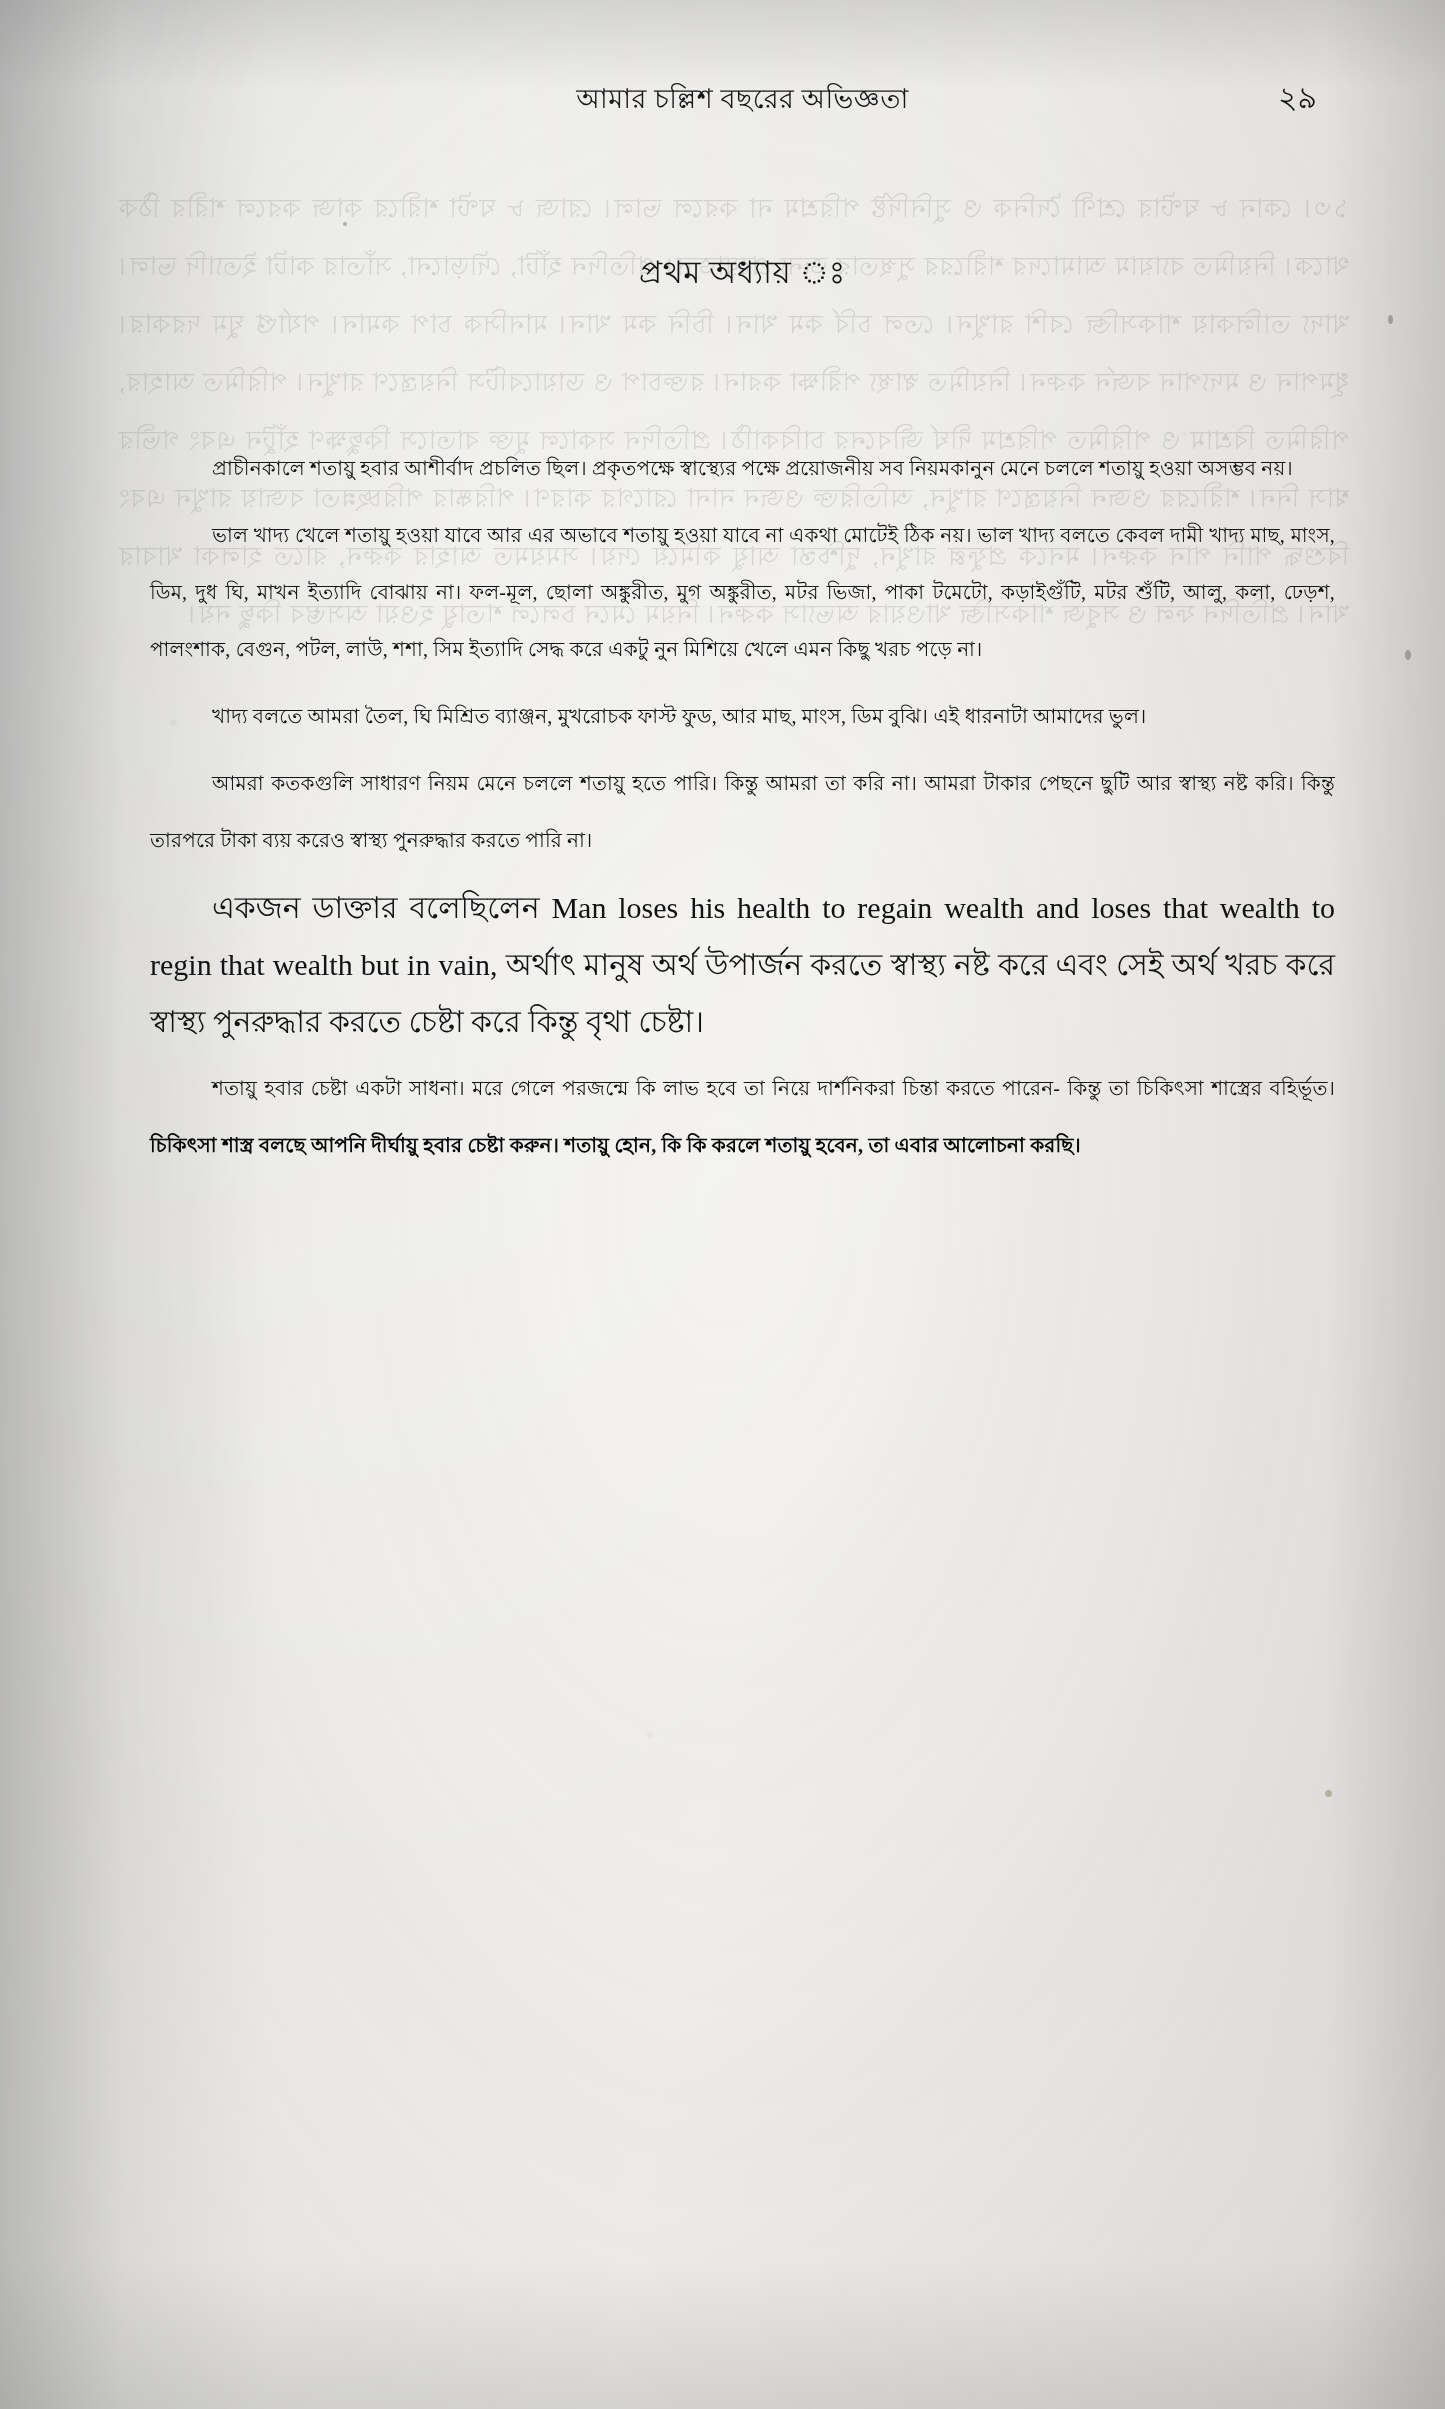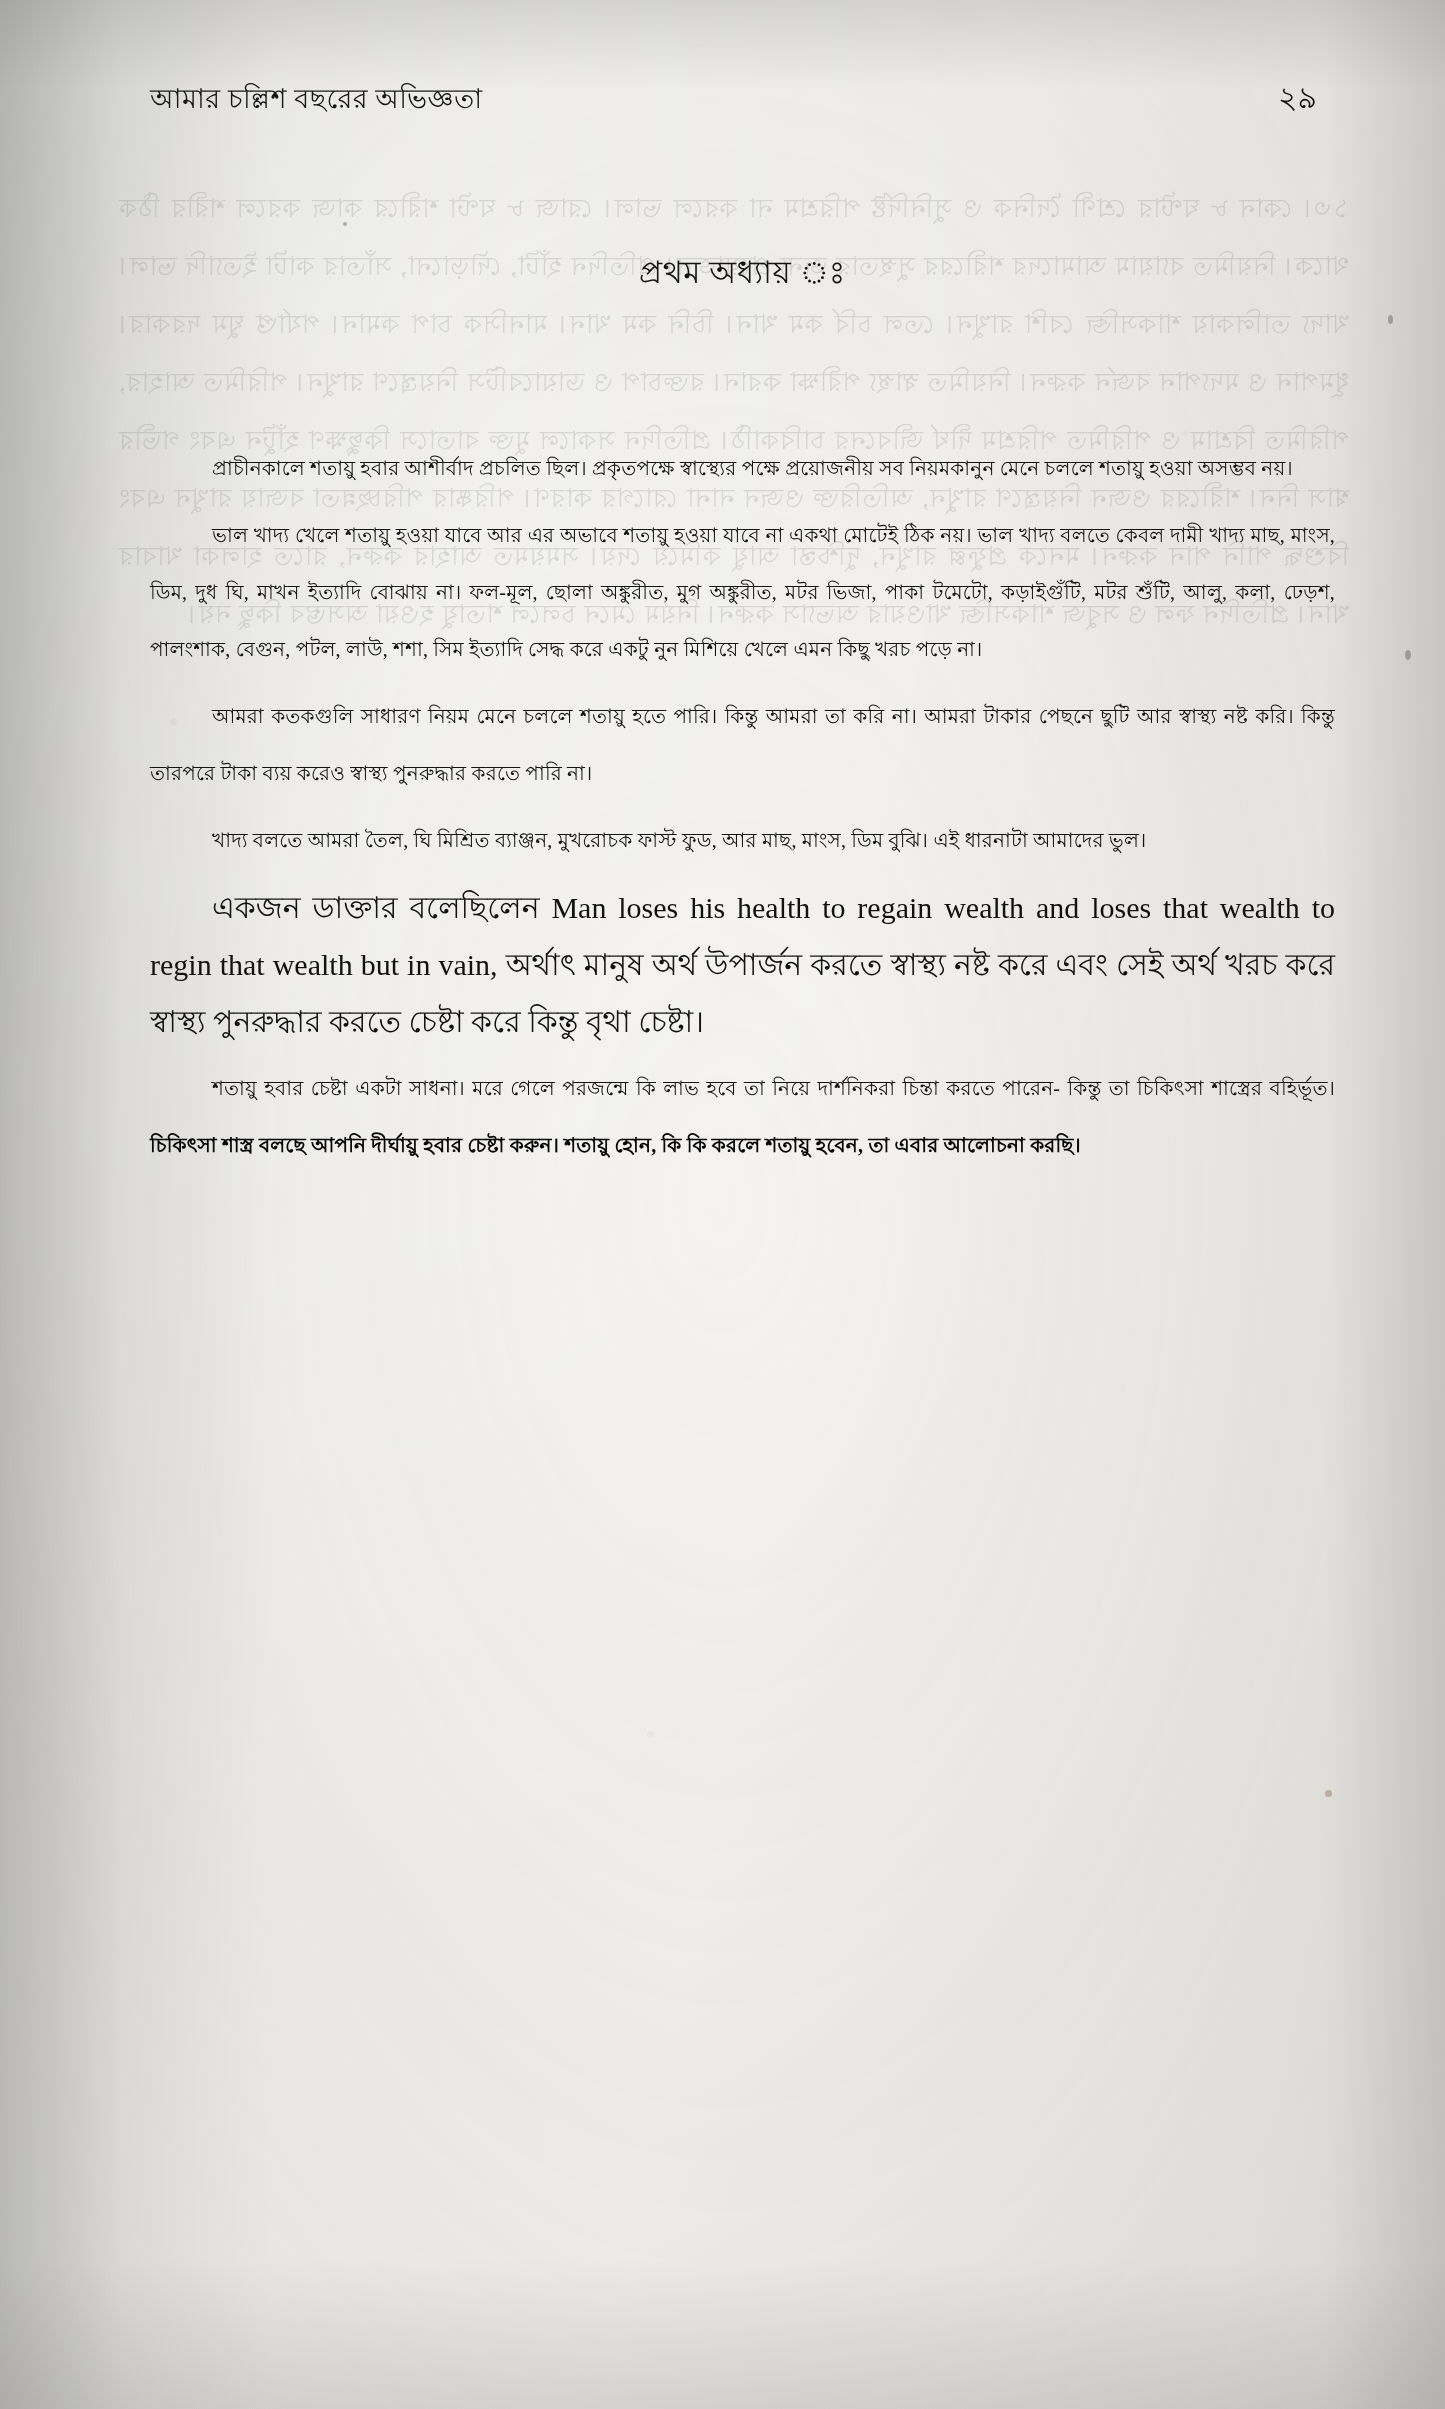--- a/index.html
+++ b/index.html
@@ -89,20 +89,21 @@
     bottom: 0;
   }
 
   .running-head {
     position: absolute;
     top: 78px;
     left: 0;
     right: 0;
     display: flex;
     align-items: baseline;
+    justify-content: center;
   }
   .running-head .rh-title {
     font-size: 27px;
     letter-spacing: .5px;
     color: #161616;
   }
   .page-number {
     position: absolute;
     top: 74px;
     right: 18px;
@@ -193,23 +194,23 @@
     <div class="page-number">২৯</div>
 
     <div class="chapter-label">প্রথম অধ্যায় ঃ</div>
 
     <div class="body">
 
       <p class="para">প্রাচীনকালে শতায়ু হবার আশীর্বাদ প্রচলিত ছিল। প্রকৃতপক্ষে স্বাস্থ্যের পক্ষে প্রয়োজনীয় সব নিয়মকানুন মেনে চললে শতায়ু হওয়া অসম্ভব নয়।</p>
 
       <p class="para">ভাল খাদ্য খেলে শতায়ু হওয়া যাবে আর এর অভাবে শতায়ু হওয়া যাবে না একথা মোটেই ঠিক নয়। ভাল খাদ্য বলতে কেবল দামী খাদ্য মাছ, মাংস, ডিম, দুধ ঘি, মাখন ইত্যাদি বোঝায় না। ফল-মূল, ছোলা অঙ্কুরীত, মুগ অঙ্কুরীত, মটর ভিজা, পাকা টমেটো, কড়াইগুঁটি, মটর শুঁটি, আলু, কলা, ঢেড়শ, পালংশাক, বেগুন, পটল, লাউ, শশা, সিম ইত্যাদি সেদ্ধ করে একটু নুন মিশিয়ে খেলে এমন কিছু খরচ পড়ে না।</p>
 
+      <p class="para">খাদ্য বলতে আমরা তৈল, ঘি মিশ্রিত ব্যাঞ্জন, মুখরোচক ফাস্ট ফুড, আর মাছ, মাংস, ডিম বুঝি। এই ধারনাটা আমাদের ভুল।</p>
+
       <p class="para">আমরা কতকগুলি সাধারণ নিয়ম মেনে চললে শতায়ু হতে পারি। কিন্তু আমরা তা করি না। আমরা টাকার পেছনে ছুটি আর স্বাস্থ্য নষ্ট করি। কিন্তু তারপরে টাকা ব্যয় করেও স্বাস্থ্য পুনরুদ্ধার করতে পারি না।</p>
-
-      <p class="para">খাদ্য বলতে আমরা তৈল, ঘি মিশ্রিত ব্যাঞ্জন, মুখরোচক ফাস্ট ফুড, আর মাছ, মাংস, ডিম বুঝি। এই ধারনাটা আমাদের ভুল।</p>
 
       <p class="quote-para"><span>একজন ডাক্তার বলেছিলেন </span><span class="latin">Man loses his health to regain wealth and loses that wealth to regin that wealth but in vain,</span><span> অর্থাৎ </span><span class="bold">মানুষ অর্থ উপার্জন করতে স্বাস্থ্য নষ্ট করে এবং সেই অর্থ খরচ করে স্বাস্থ্য পুনরুদ্ধার করতে চেষ্টা করে কিন্তু বৃথা চেষ্টা।</span></p>
 
       <p class="para"><span>শতায়ু হবার চেষ্টা একটা সাধনা। মরে গেলে পরজন্মে কি লাভ হবে তা নিয়ে দার্শনিকরা চিন্তা করতে পারেন- কিন্তু তা চিকিৎসা শাস্ত্রের বহির্ভূত। </span><span class="bold">চিকিৎসা শাস্ত্র বলছে আপনি দীর্ঘায়ু হবার চেষ্টা করুন। শতায়ু হোন, কি কি করলে শতায়ু হবেন, তা এবার আলোচনা করছি।</span></p>
 
     </div>
   </div>
 </div>
 
 </body></html>

